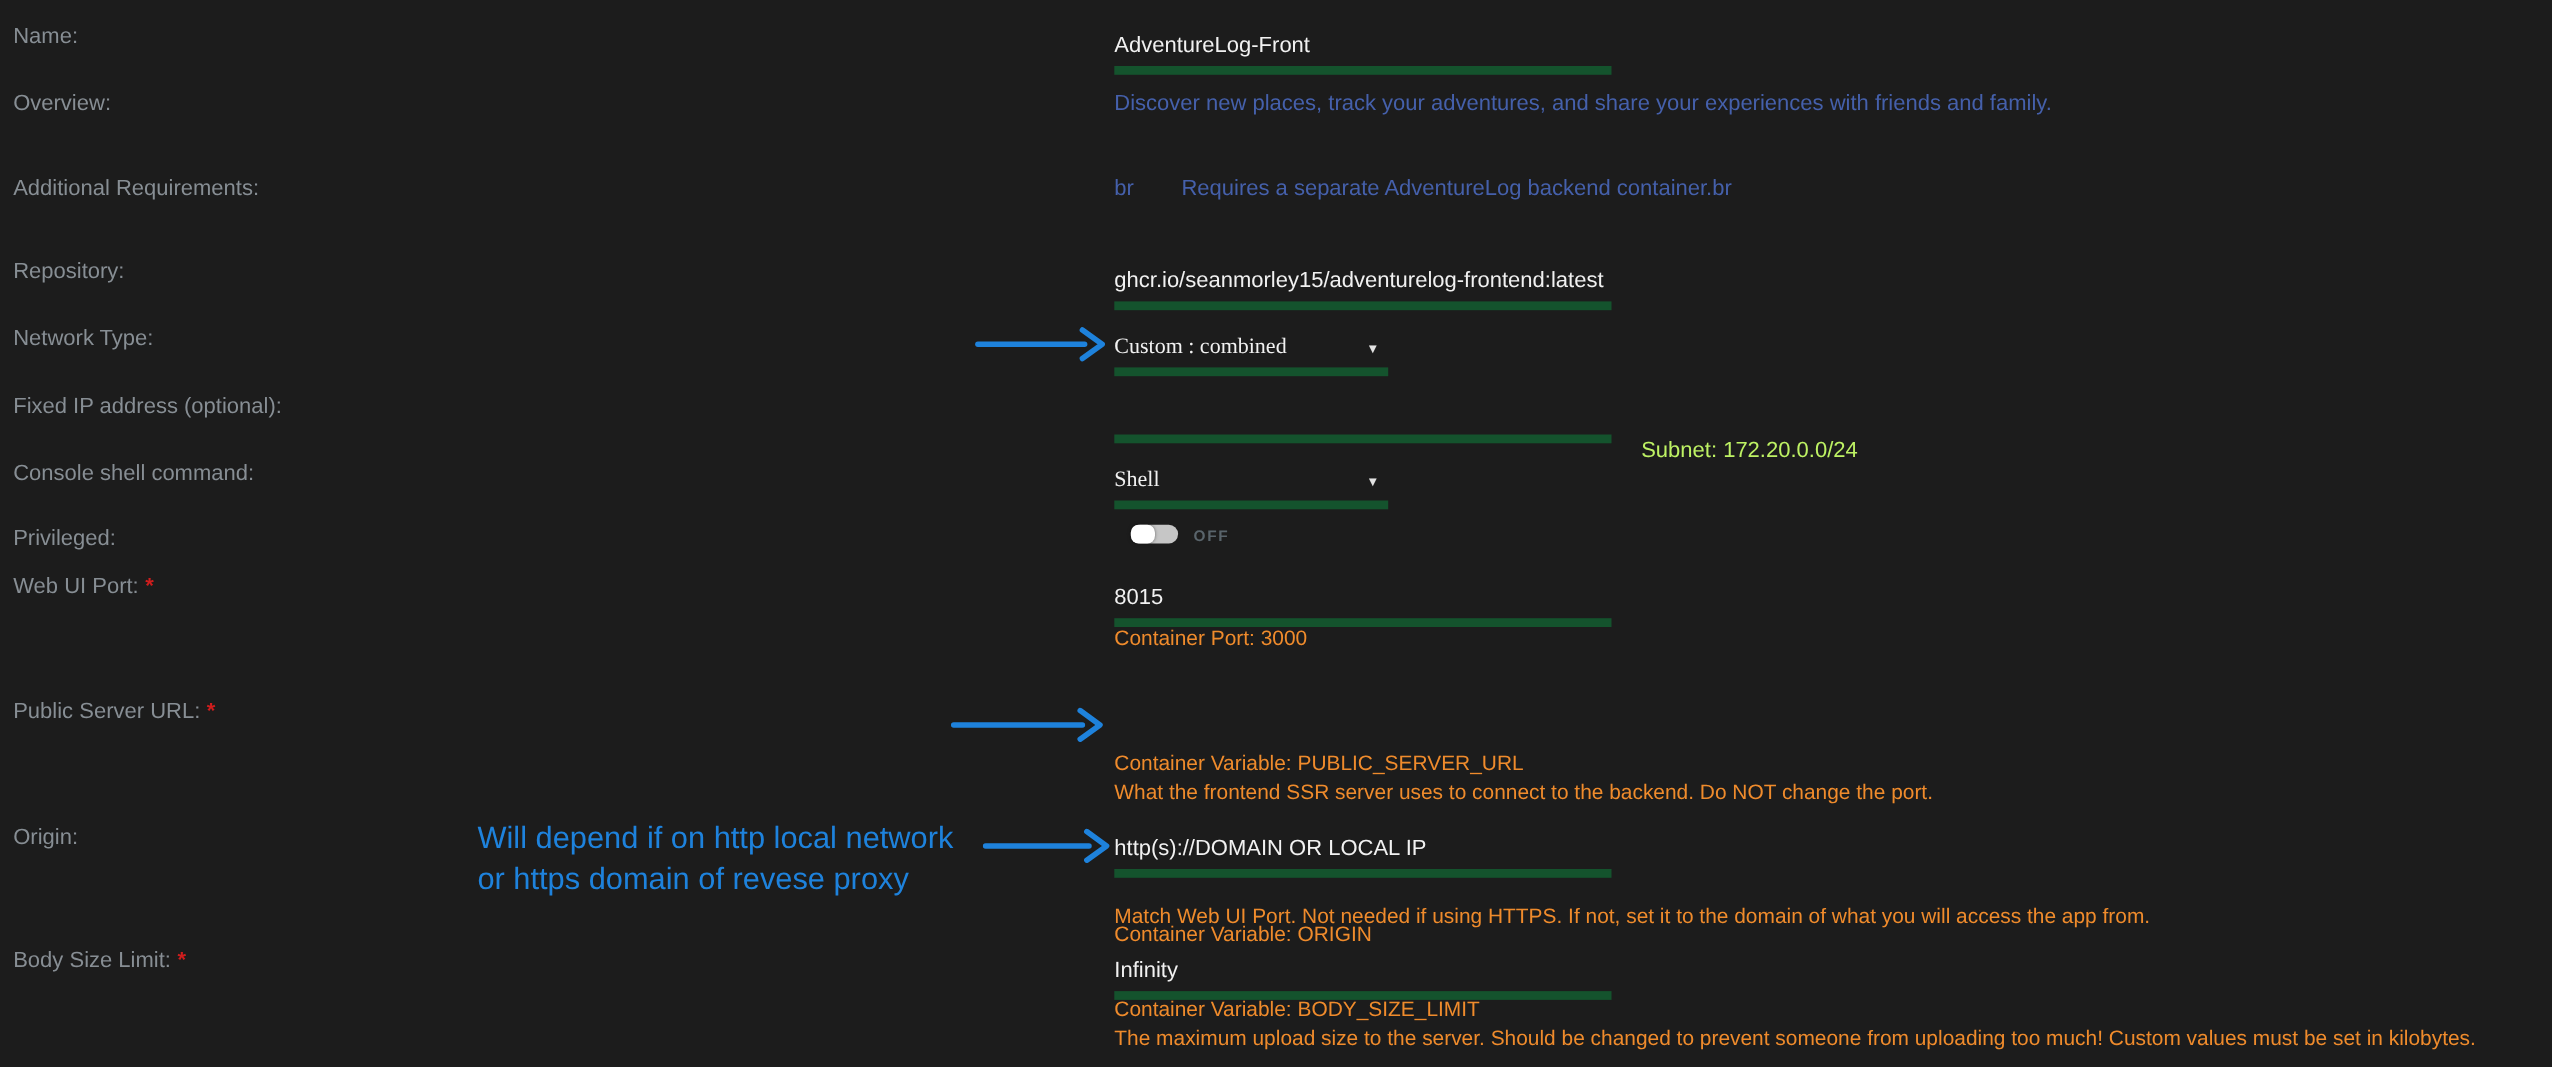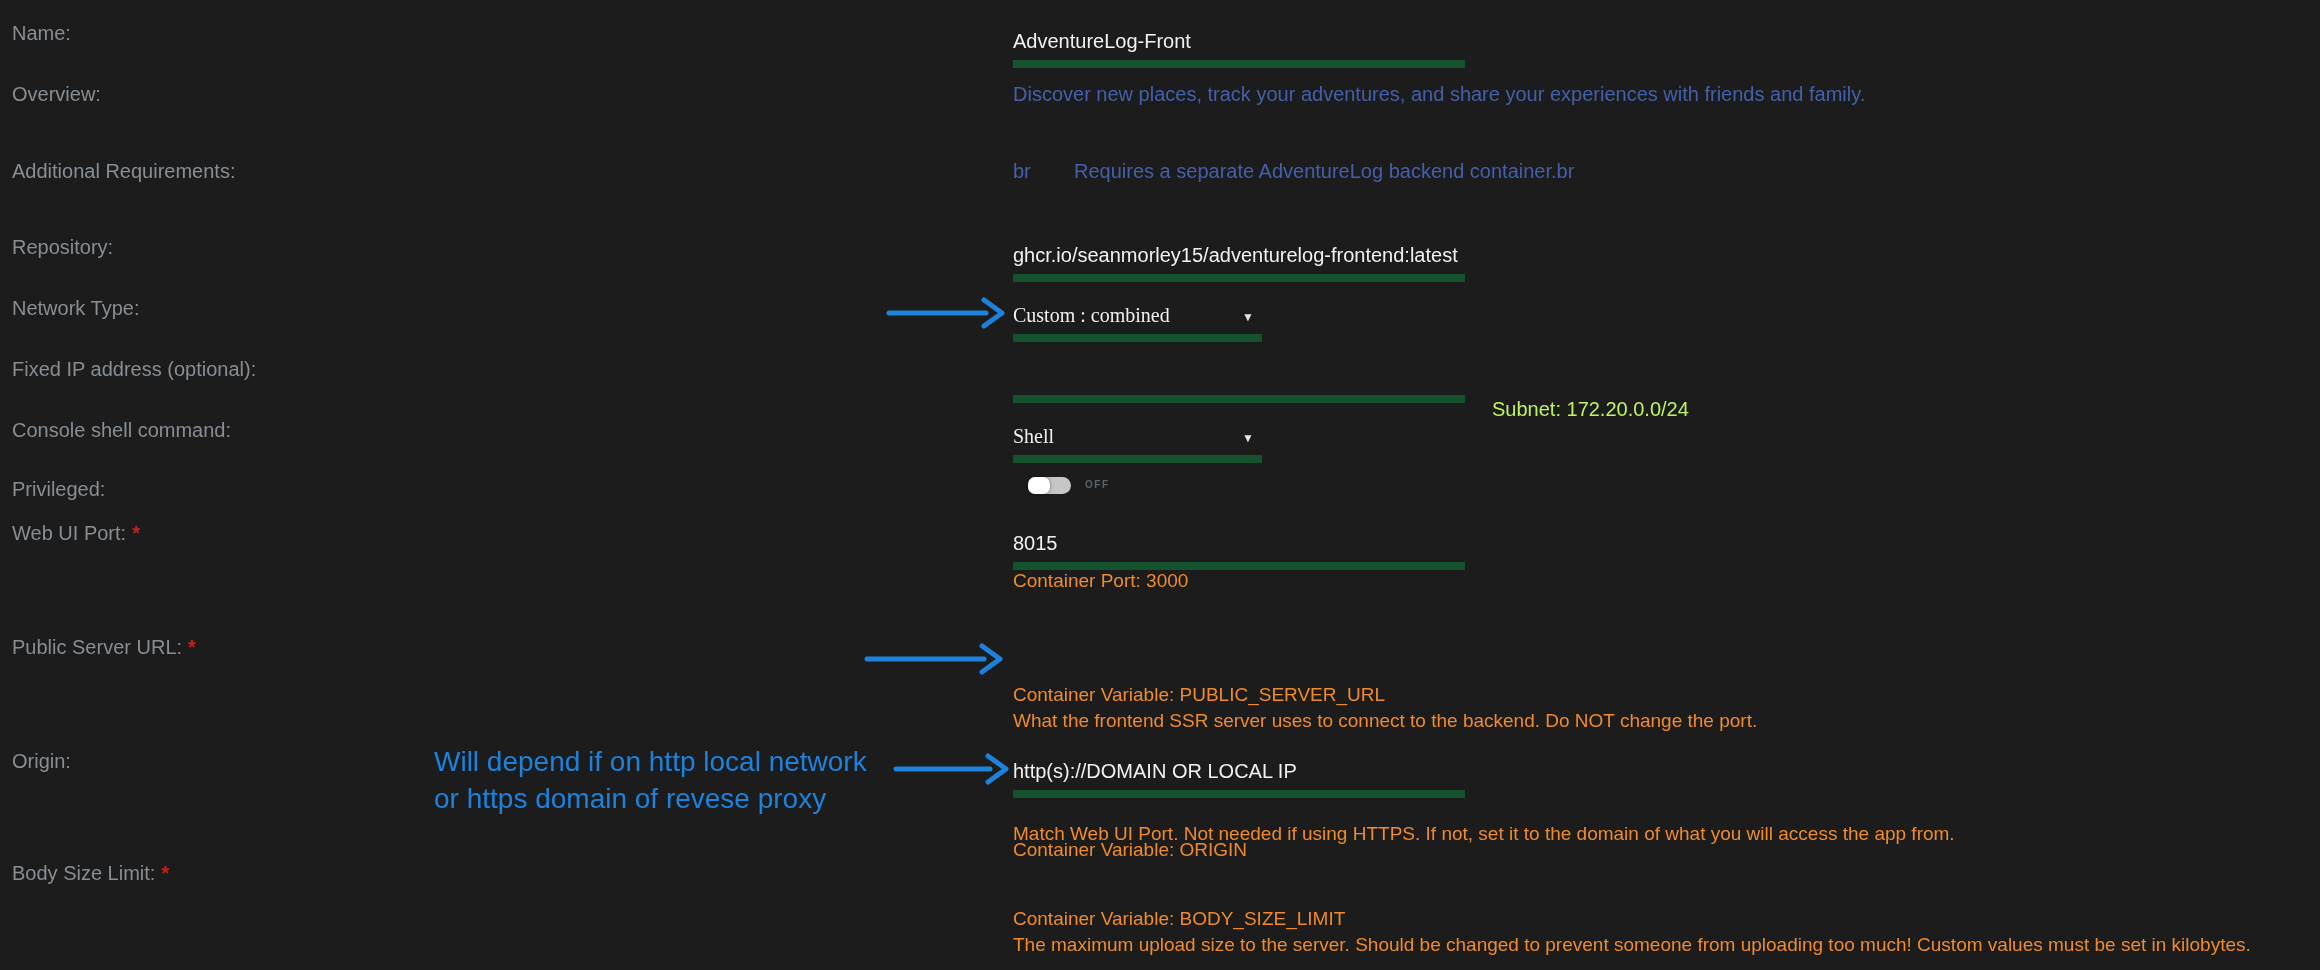--- a/index.html
+++ b/index.html
@@ -42,21 +42,21 @@
   #h-port{top:570px}
   #h-psu1{top:684px}#h-psu2{top:710px}
   #h-origin1{top:839px}#h-origin2{top:823px}
   #h-body1{top:908px}#h-body2{top:934px}
 
   
   #privileged-toggle{position:absolute;left:1028px;top:477px;width:43px;height:17px;
     background:#c6c6c6;border-radius:9px;}
   #privileged-toggle .knob{position:absolute;left:0;top:0;width:22px;height:17px;
     background:#ffffff;border-radius:7px;box-shadow:0 0 3px rgba(0,0,0,.5);}
-  #privileged-state{position:absolute;left:1085px;top:479px;font-size:10px;color:#59646b;
+  #privileged-state{position:absolute;left:1085px;top:479px;font-size:14px;color:#59646b;
     letter-spacing:1.5px;font-weight:bold;}
 
   
   #ann1{left:481px;top:283px}
   #ann2{left:323px;top:643px}
   #ann3{left:434px;top:743px}
   #arrow1{left:886px;top:295px}
   #arrow2{left:864px;top:642px}
   #arrow3{left:893px;top:752px}
 </style>
@@ -124,20 +124,23 @@
 
   <div class="help" id="h-psu1">Container Variable: PUBLIC_SERVER_URL</div>
   <div class="help" id="h-psu2">What the frontend SSR server uses to connect to the backend. Do NOT change the port.</div>
 
   <div class="field" id="f-origin">
     <span>http(s)://DOMAIN OR LOCAL IP</span>
   </div>
   <div class="help" id="h-origin1">Container Variable: ORIGIN</div>
   <div class="help" id="h-origin2">Match Web UI Port. Not needed if using HTTPS. If not, set it to the domain of what you will access the app from.</div>
 
+  <div class="field" id="f-body">
+    <span>Infinity</span>
+  </div>
   <div class="help" id="h-body1">Container Variable: BODY_SIZE_LIMIT</div>
   <div class="help" id="h-body2">The maximum upload size to the server. Should be changed to prevent someone from uploading too much! Custom values must be set in kilobytes.</div>
 
   <svg class="arrow" id="arrow1" width="122" height="36" viewBox="0 0 122 36">
     <line x1="3" y1="18" x2="100" y2="18" stroke="#1e82dc" stroke-width="5" stroke-linecap="round"></line>
     <polyline points="98,5 116,18 98,31" fill="none" stroke="#1e82dc" stroke-width="5" stroke-linecap="round" stroke-linejoin="round"></polyline>
   </svg>
 
   <svg class="arrow" id="arrow2" width="142" height="34" viewBox="0 0 142 34">
     <line x1="3" y1="17" x2="120" y2="17" stroke="#1e82dc" stroke-width="5" stroke-linecap="round"></line>

